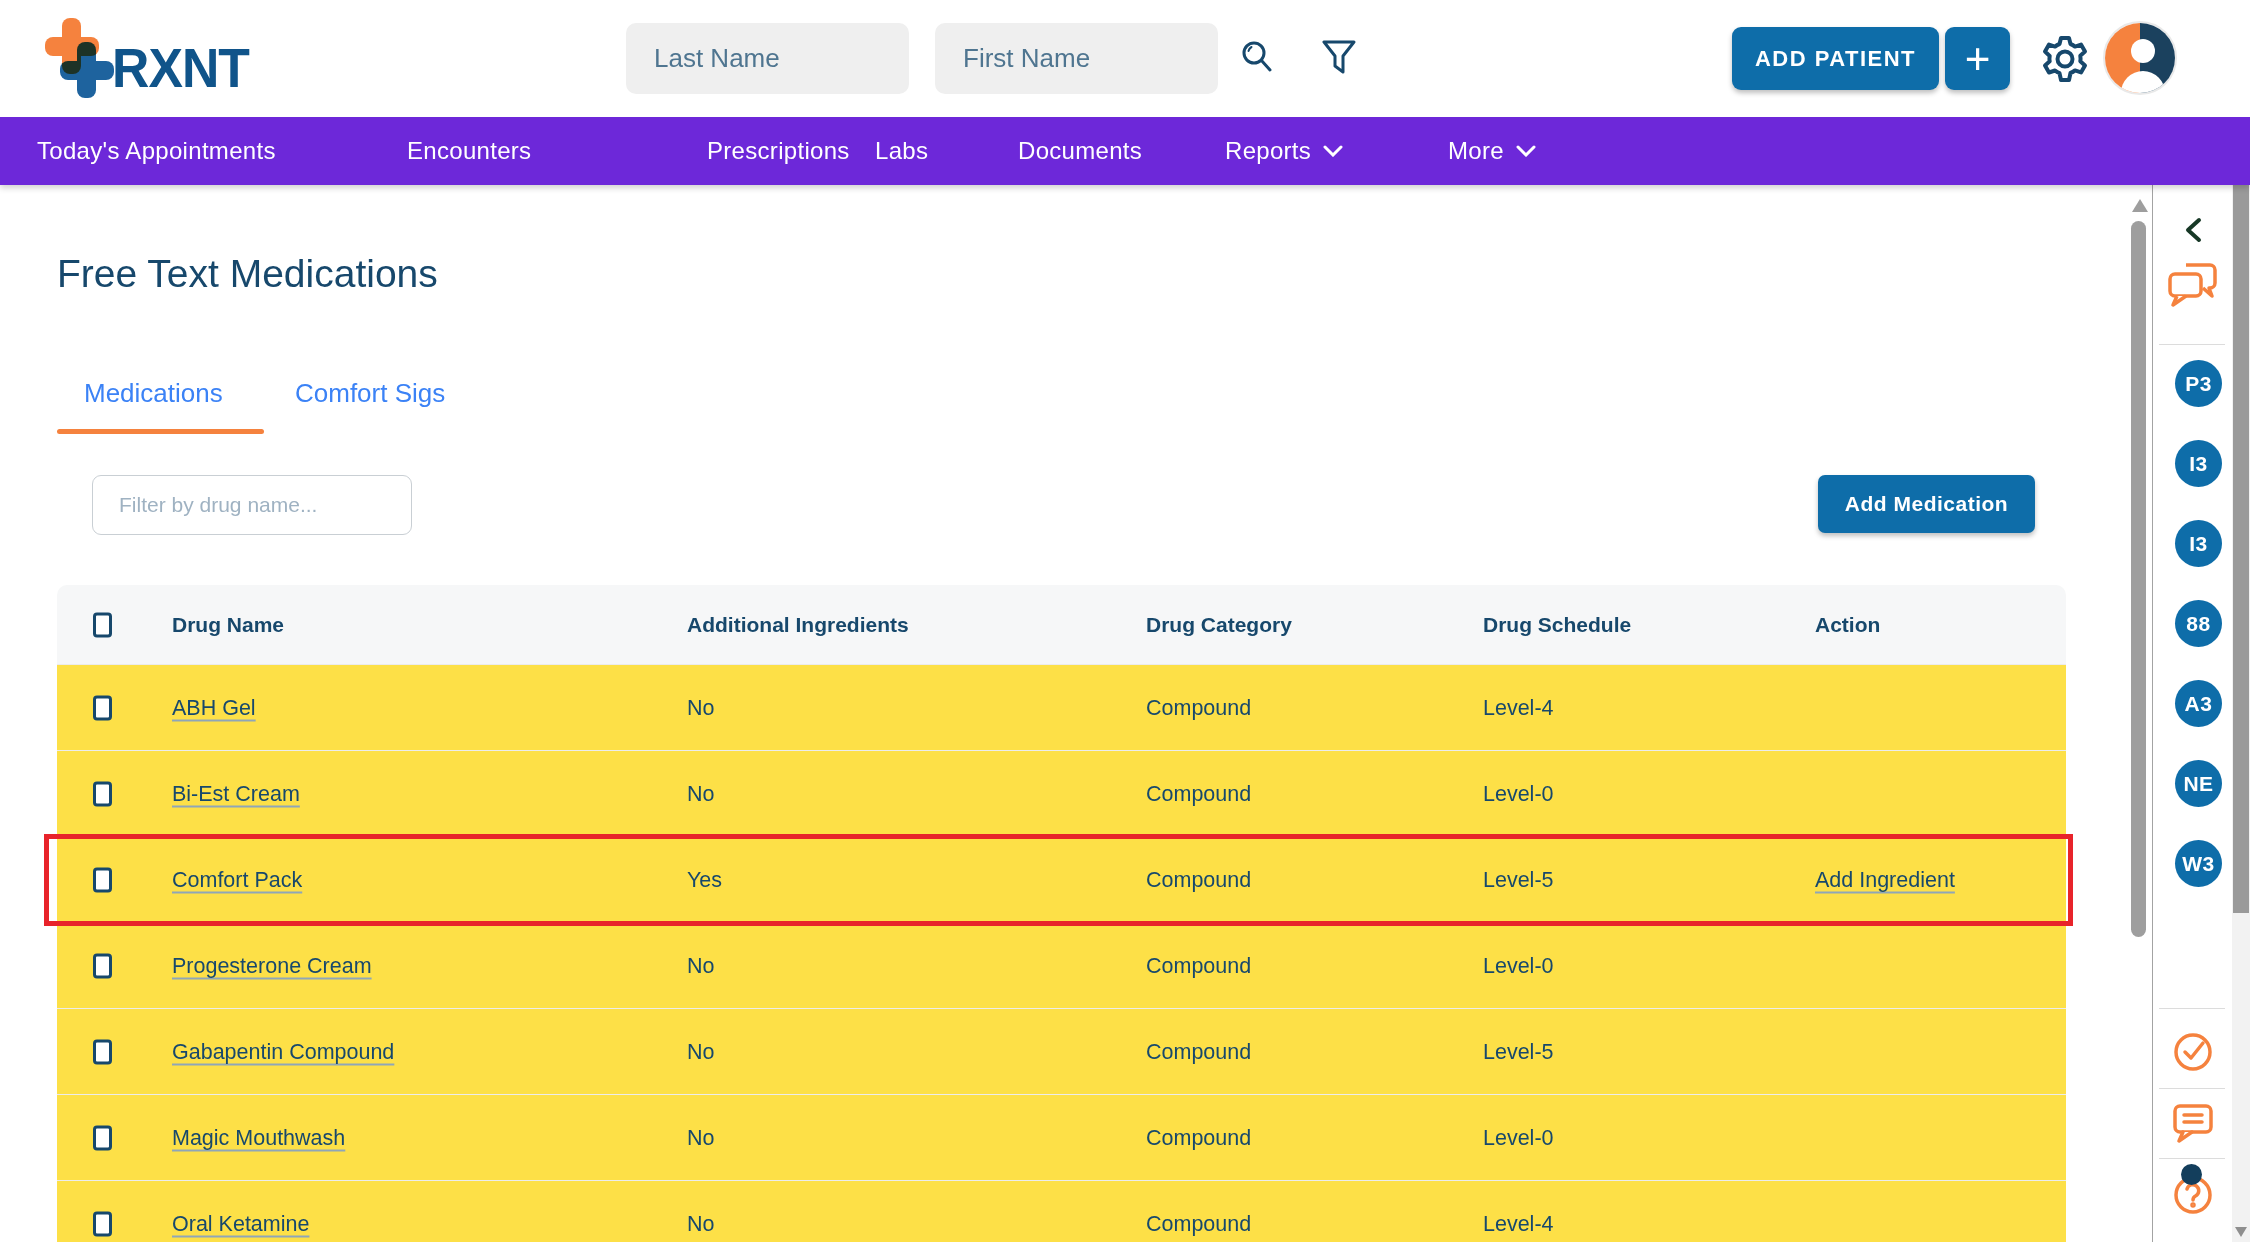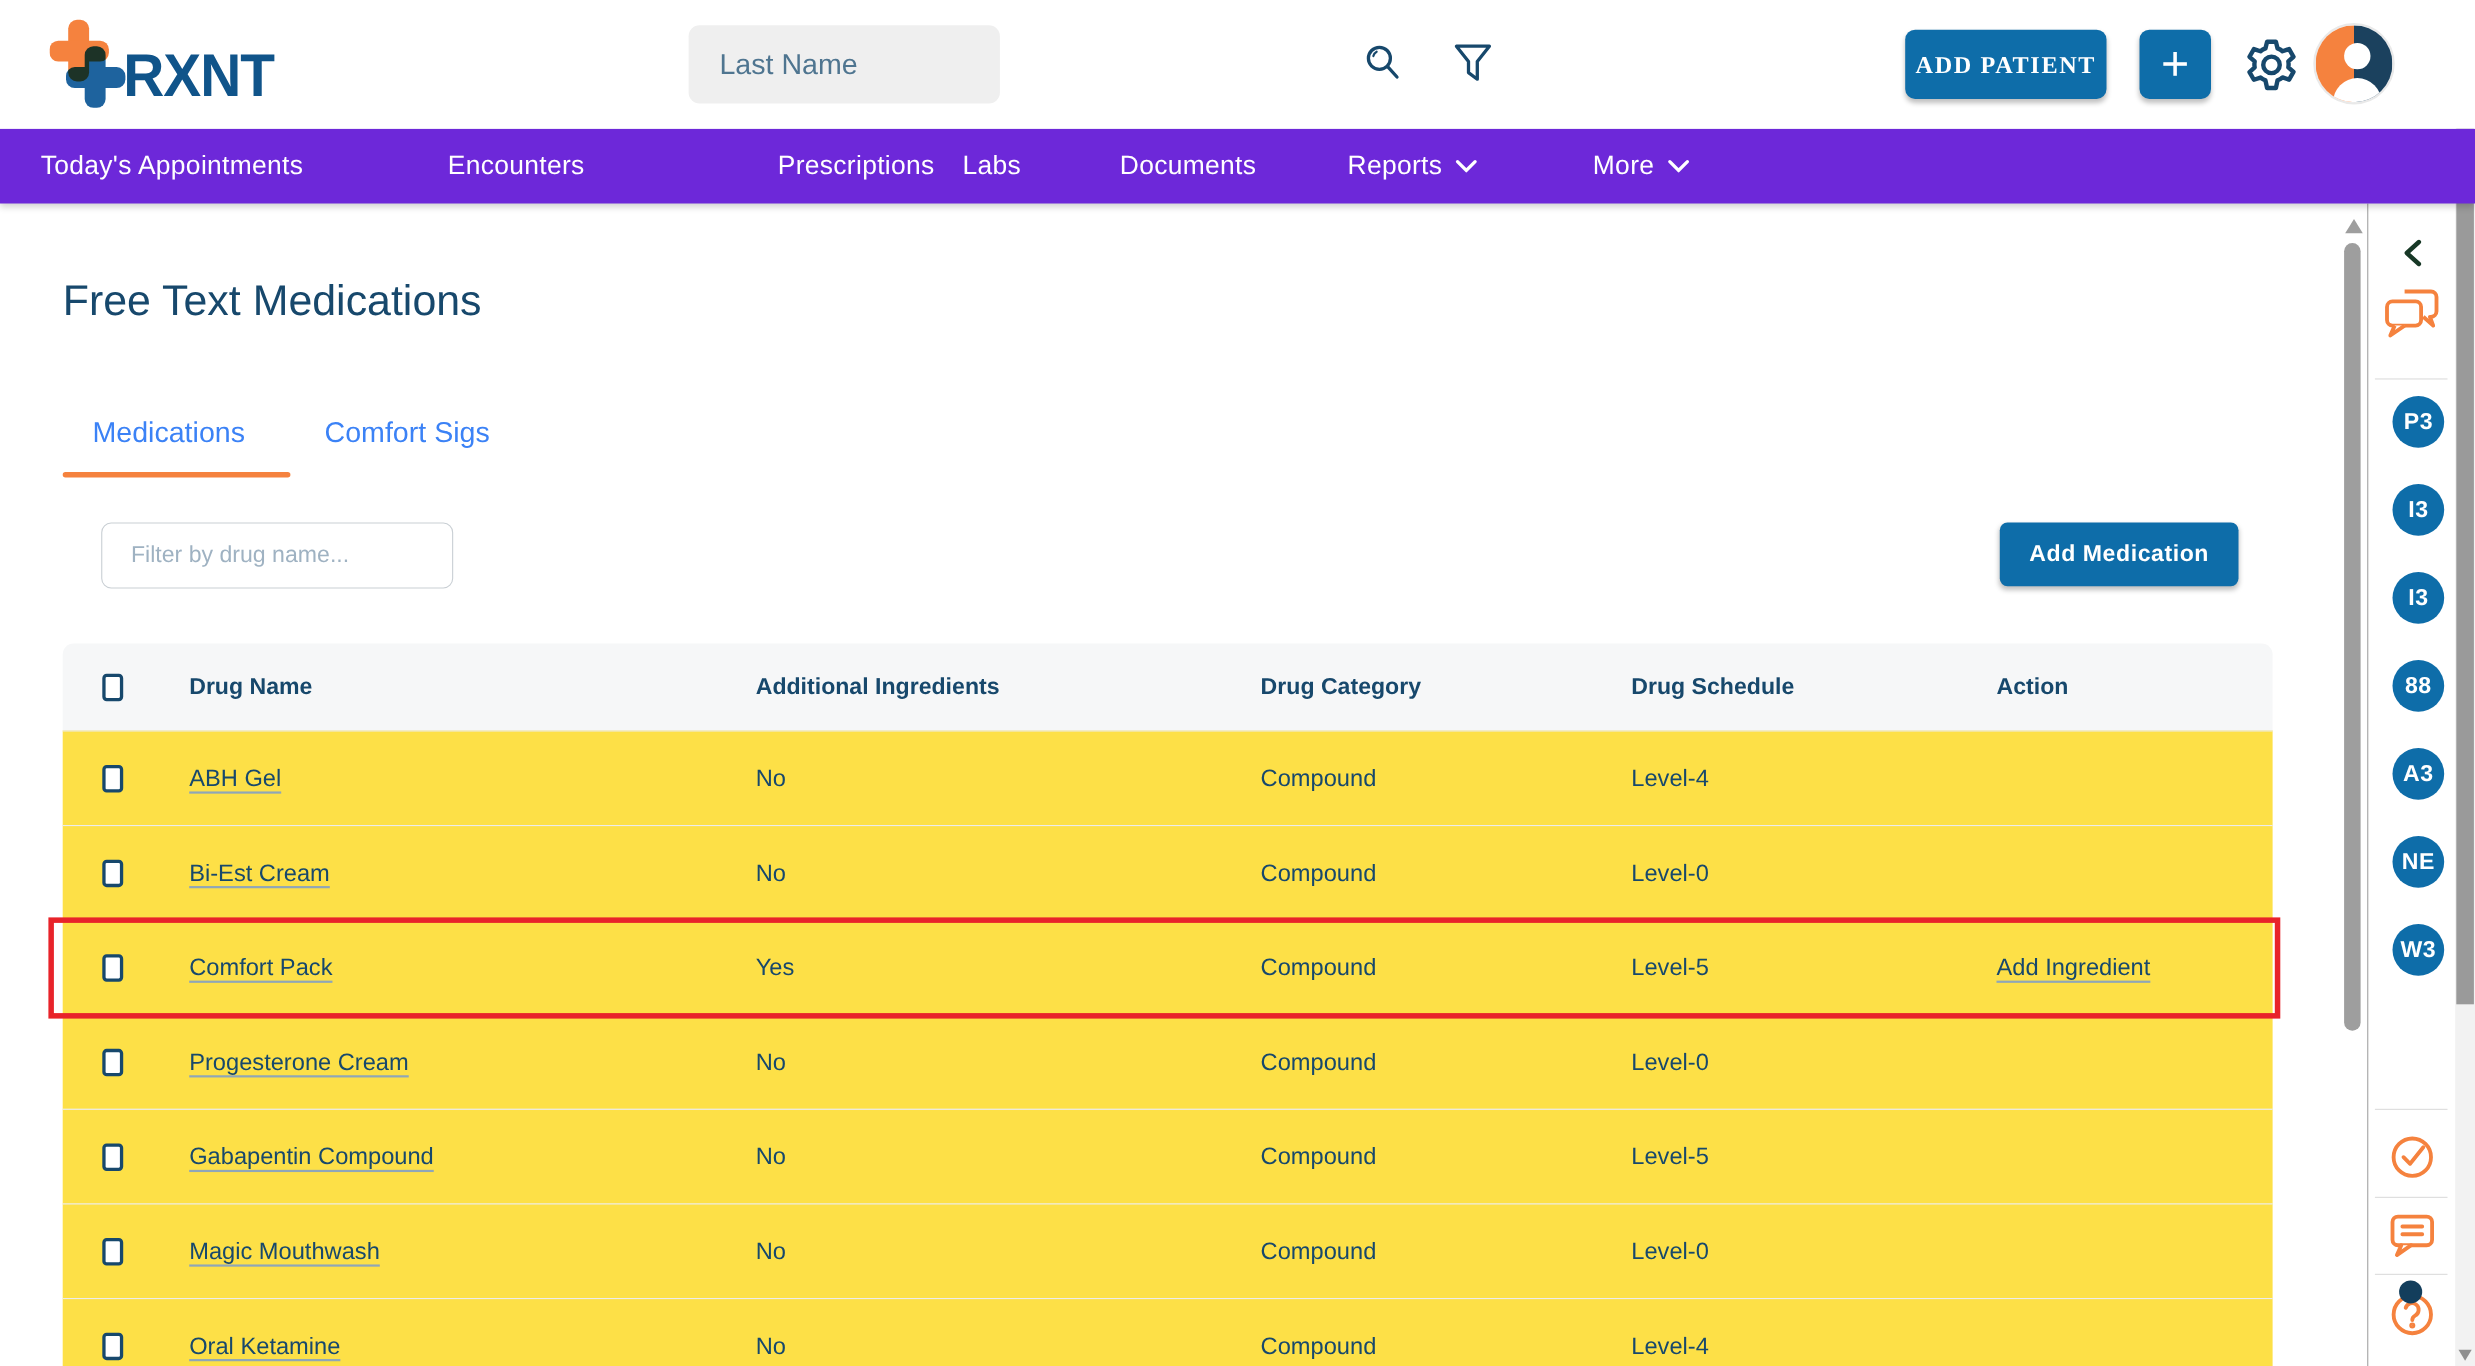--- a/index.html
+++ b/index.html
@@ -12,24 +12,24 @@
   .logo-mark { position:absolute; left:45px; top:16px; }
   .brand-text { position:absolute; left:112px; top:36px; font-size:55px; font-weight:800;
                 color:#10548A; letter-spacing:-1px; transform:scaleX(.94); transform-origin:left; }
   .hdr-input { position:absolute; top:23px; height:71px; width:283px; background:#EFEFEF; border:none;
                border-radius:10px; padding:1px 28px; font-size:26px; color:#3E6685;
                font-family:"Liberation Sans","DejaVu Sans",sans-serif; outline:none; }
   .hdr-input::placeholder { color:#4F7590; opacity:1; }
   .in-last { left:626px; } .in-first { left:935px; }
   .hdr-icon { position:absolute; cursor:pointer; }
   .ic-search { left:1238px; top:38px; } .ic-funnel { left:1322px; top:40px; }
-  .btn-add-patient { position:absolute; left:1732px; top:27px; width:183px; height:63px;
+  .btn-add-patient { position:absolute; left:1732px; top:27px; width:207px; height:63px;
       background:#0E6DA9; color:#fff; border:none; border-radius:9px; font-size:22px; font-weight:700;
       letter-spacing:1.5px; box-shadow:0 3px 5px rgba(0,0,0,.25); cursor:pointer;
-      font-family:Liberation Serif, serif; }
+      font-family:Liberation Sans, sans-serif; }
   .btn-quick-add { position:absolute; left:1945px; top:27px; width:65px; height:63px;
       background:#0E6DA9; color:#fff; border:none; border-radius:9px; font-size:44px; font-weight:400;
       line-height:56px; box-shadow:0 3px 5px rgba(0,0,0,.25); cursor:pointer;
       font-family:"Liberation Sans","DejaVu Sans",sans-serif; }
   .gear { position:absolute; left:2040px; top:34px; cursor:pointer; }
   .avatar { position:absolute; left:2103px; top:21px; width:74px; height:74px; border-radius:50%;
             overflow:hidden; border:2px solid #E9E9E9; cursor:pointer; }
 
   
   .nav { position:absolute; left:0; top:117px; width:2250px; height:68px; background:#6d28d9;
@@ -108,20 +108,21 @@
         </g>
         <g fill="#1E639E" style="mix-blend-mode:multiply">
           <rect x="32" y="26" width="19" height="56" rx="8"></rect>
           <rect x="15" y="45" width="54" height="19" rx="8"></rect>
         </g>
       </svg>
     </span>
     <span class="brand-text">RXNT</span>
 
     <input class="hdr-input in-last" placeholder="Last Name" style="">
+    <input class="hdr-input in-first" placeholder="First Name" style="">
 
     <span class="hdr-icon ic-search">
       <svg width="38" height="38" viewBox="0 0 38 38" fill="none" stroke="#17486C" stroke-width="3" stroke-linecap="round">
         <circle cx="16" cy="15" r="10"></circle>
         <path d="M23.5 22.5 L32 32"></path>
         <path d="M10.5 13 a6 6 0 0 1 3-4" stroke-width="2"></path>
       </svg>
     </span>
     <span class="hdr-icon ic-funnel">
       <svg width="34" height="36" viewBox="0 0 34 36" fill="none" stroke="#17486C" stroke-width="3" stroke-linejoin="round">

